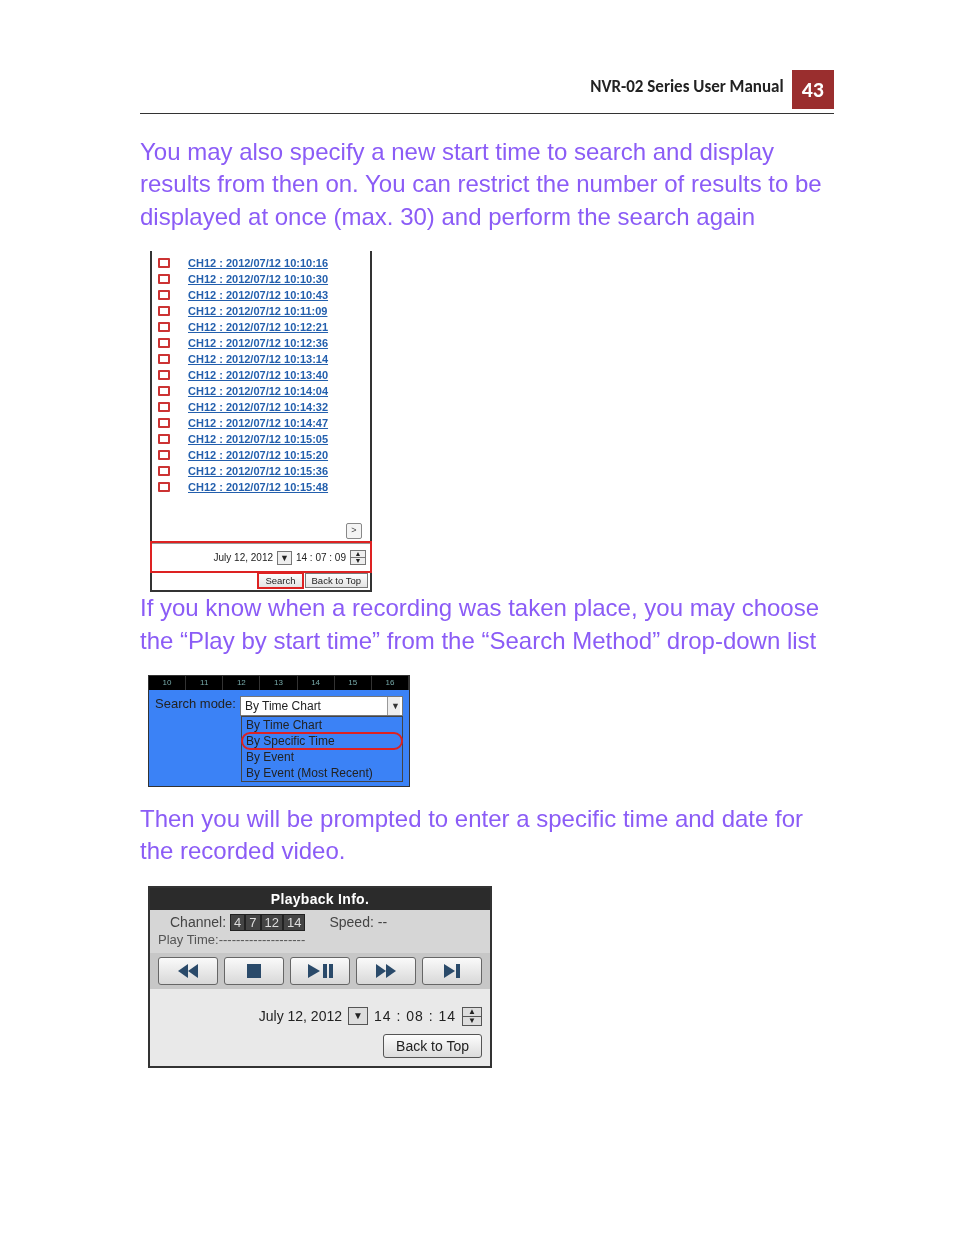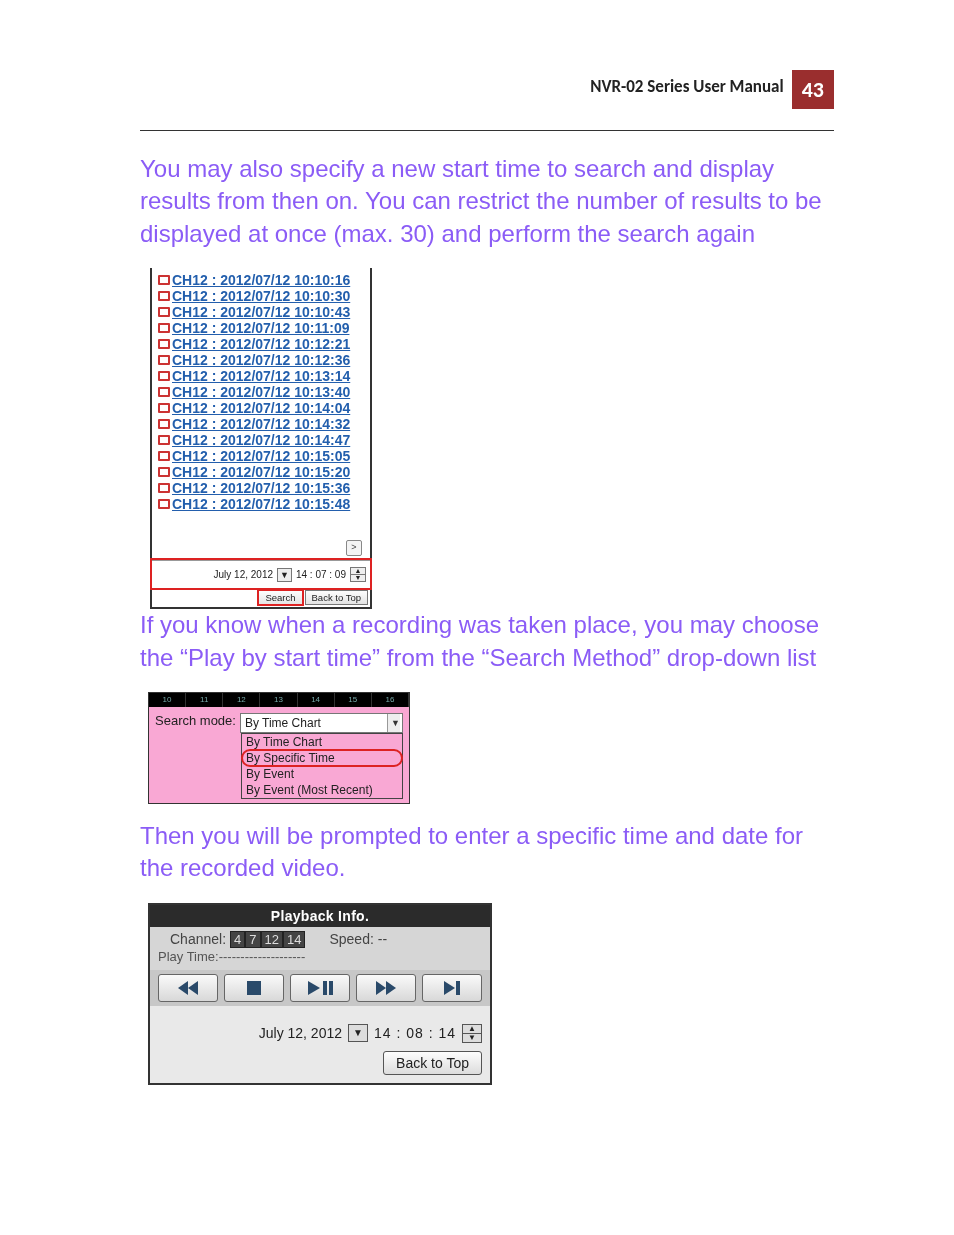--- a/index.html
+++ b/index.html
@@ -15,21 +15,21 @@
     position: relative;
     box-sizing: border-box;
     padding: 70px 120px 0 140px;
   }
   .page-header {
     display: flex;
     justify-content: flex-end;
     align-items: stretch;
     border-bottom: 1px solid #333;
     margin-bottom: 22px;
-    padding-bottom: 21px;
+    padding-bottom: 4px;
   }
   .page-header-title {
     font-weight: bold;
     font-size: 17px;
     color: #222;
     padding: 6px 8px;
     font-family: Calibri, Arial, sans-serif;
   }
   .page-number-badge {
     background: #9a2e2e;
@@ -62,22 +62,22 @@
     border-top: none;
     background: #fff;
     font-family: Arial, sans-serif;
   }
   .fig1-list {
     padding: 4px 6px 28px 6px;
   }
   .fig1-row {
     display: flex;
     align-items: center;
-    gap: 2px;
-    font-size: 14px;
+    gap: 18px;
+    font-size: 11px;
     color: #235fad;
     font-weight: bold;
     text-decoration: underline;
     line-height: 16px;
     white-space: nowrap;
   }
   .fig1-row svg { flex: 0 0 auto; }
   .fig1-page-btn {
     margin-left: auto;
     width: 14px;
@@ -143,21 +143,21 @@
     color: #222;
   }
   .fig1-btn.search { outline: 2px solid #d22; outline-offset: -1px; }
 
   
   .fig2 {
     width: 260px;
     margin: 8px 0 16px 8px;
     border: 1px solid #333;
     font-family: Arial, sans-serif;
-    background: #f9a8d4;
+    background: #3b82f6;
   }
   .fig2-tabs {
     display: flex;
     background: #000;
     height: 14px;
   }
   .fig2-tabs div {
     flex: 1;
     color: #7aa;
     font-size: 8px;

